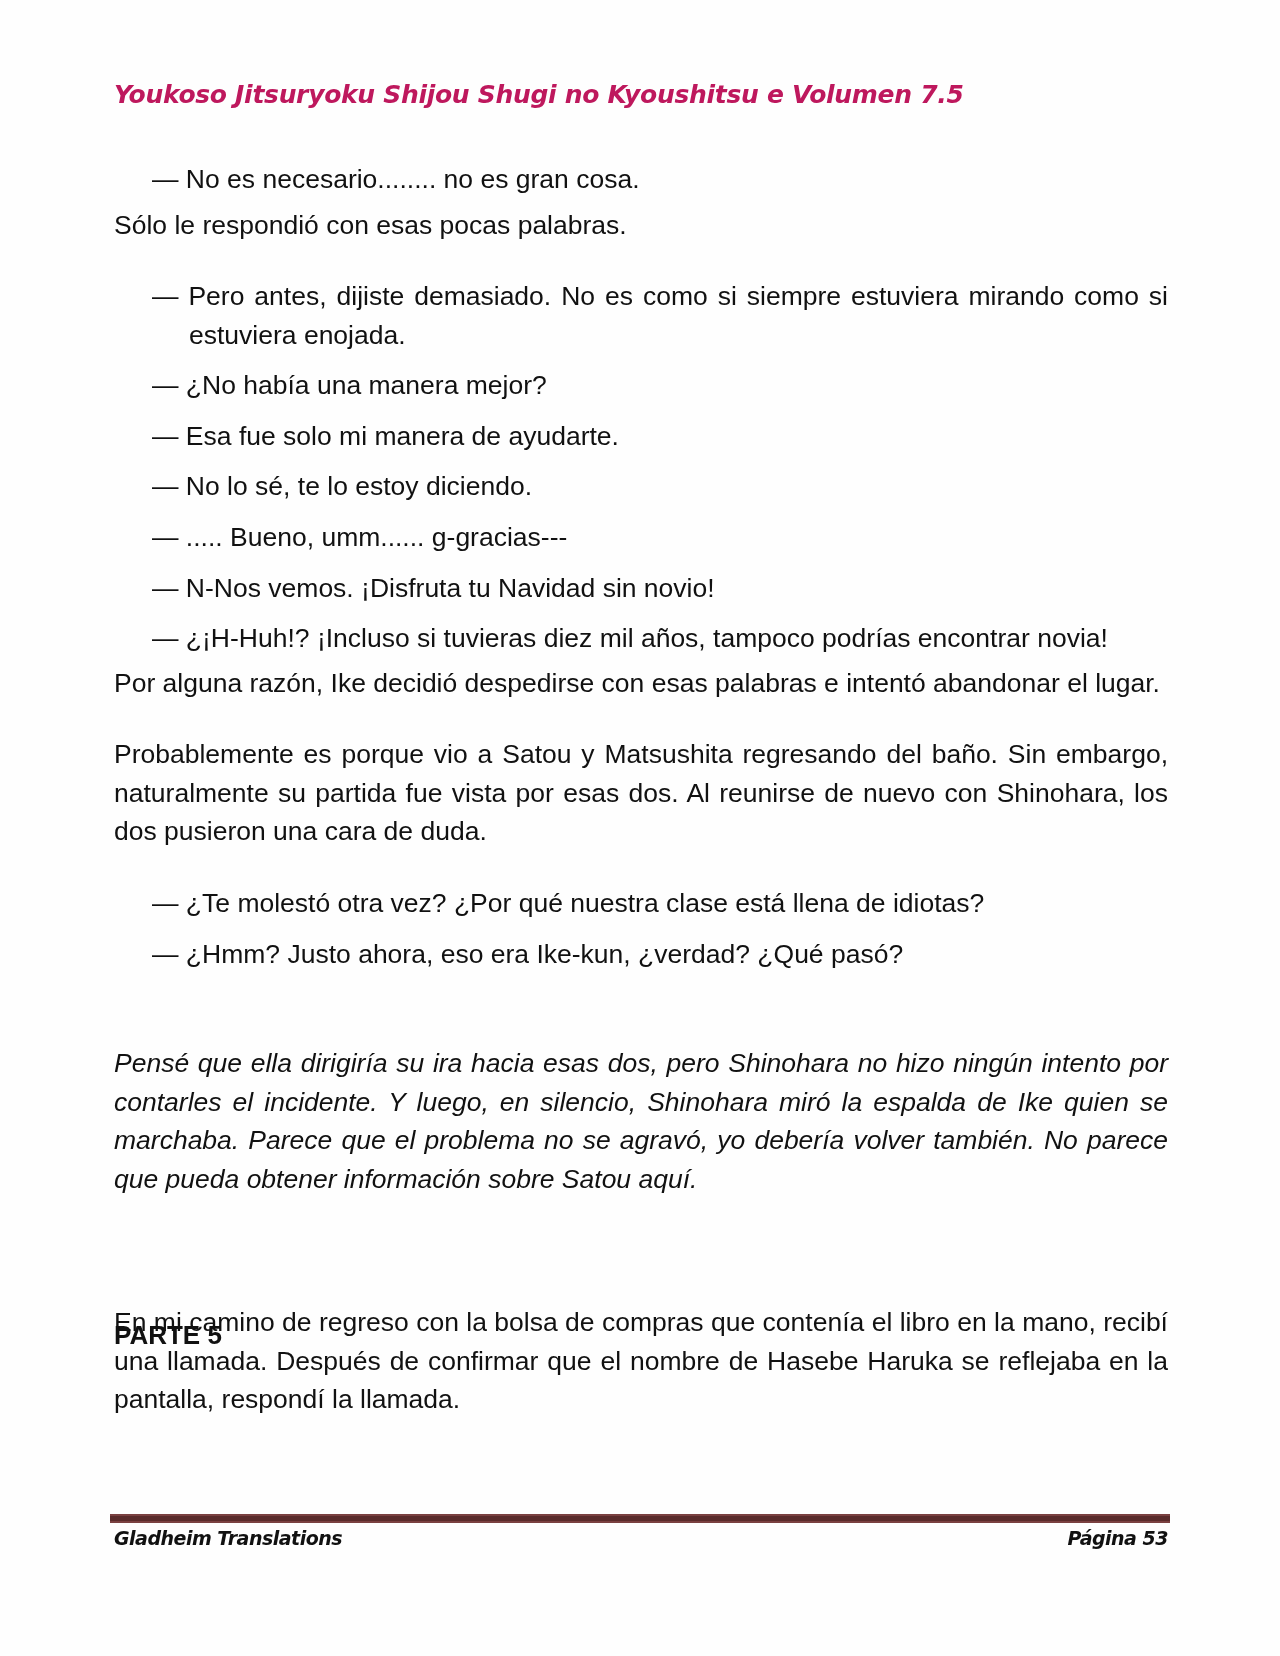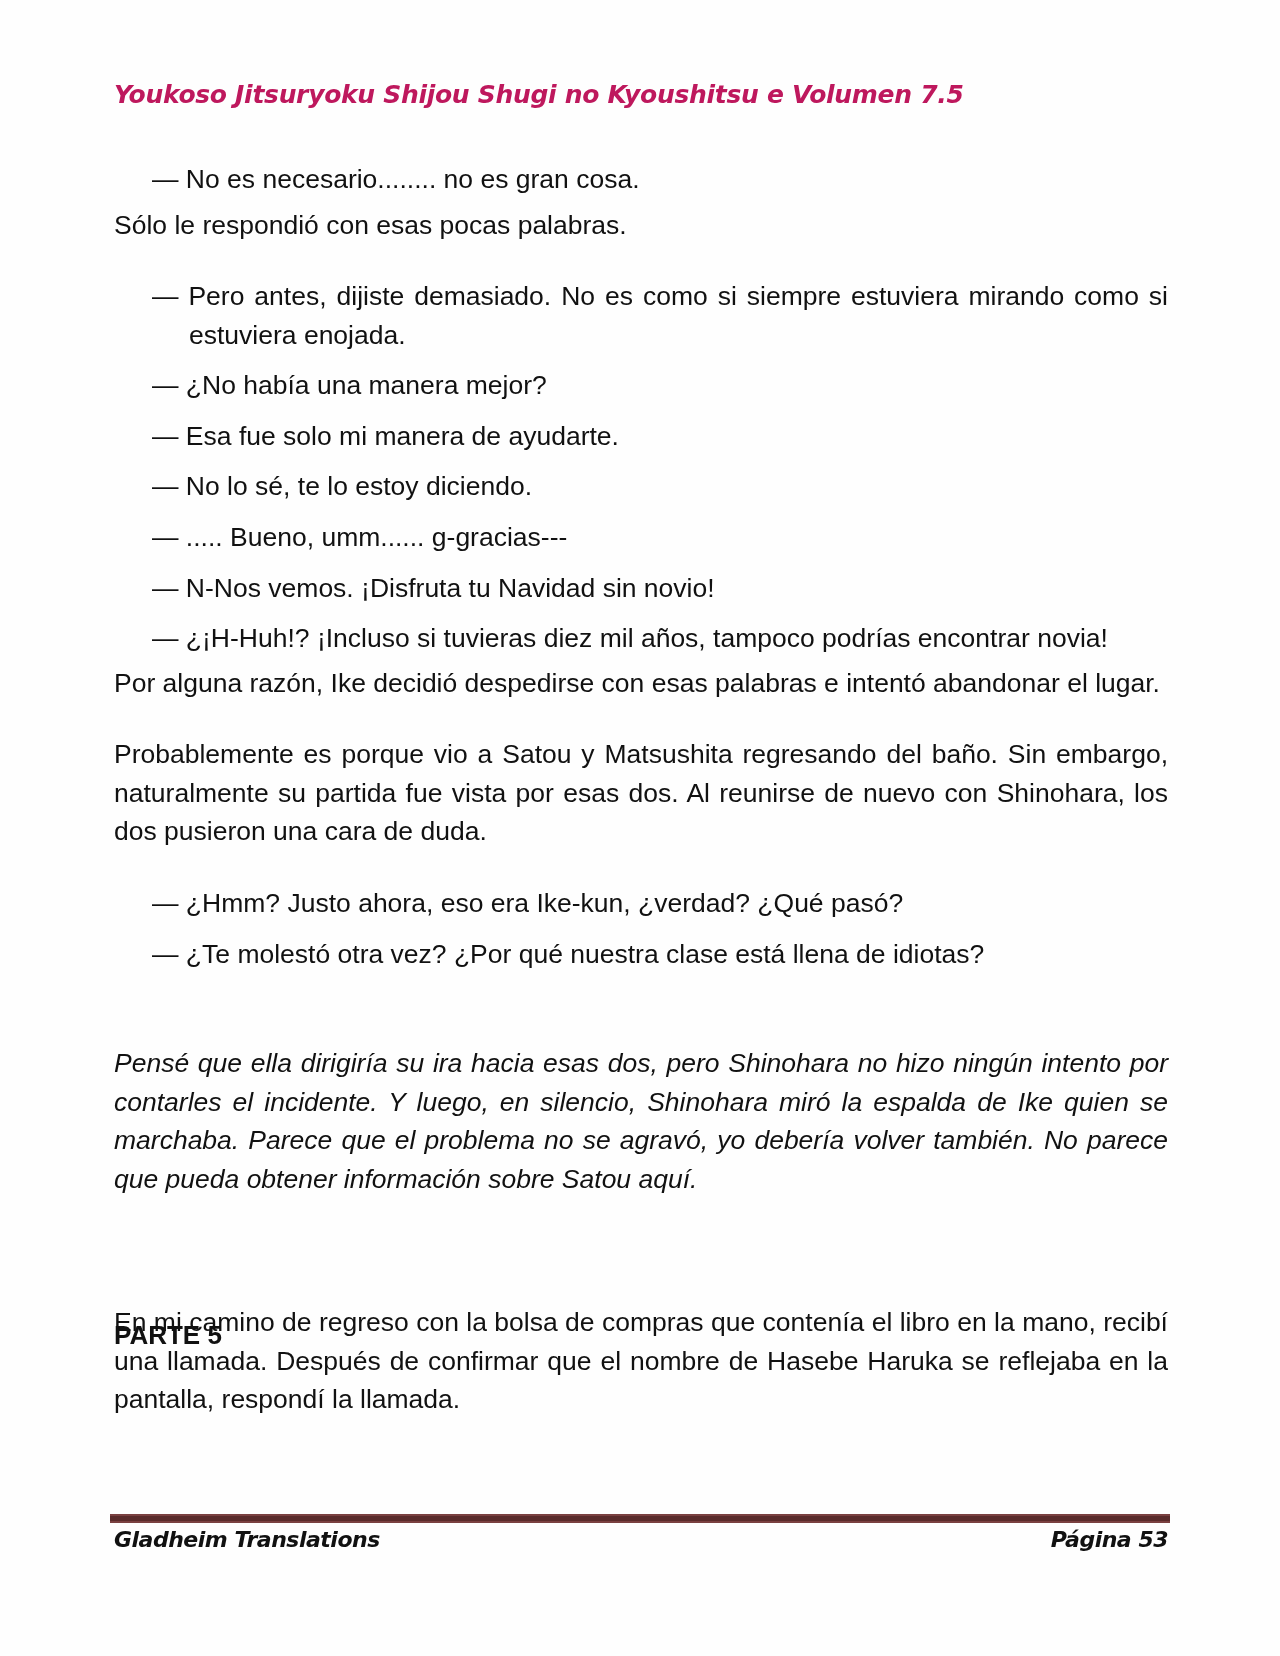--- a/index.html
+++ b/index.html
@@ -3,21 +3,21 @@
   <meta charset="utf-8">
   <style>
     html, body { margin: 0; padding: 0; background: #fefefe; }
     body { width: 1280px; height: 1656px; position: relative; overflow: hidden; font-family: "Liberation Sans", sans-serif; color: #111; }
     .page-header { position: absolute; left: 114px; top: 74px; font-family: "DejaVu Sans", sans-serif; font-weight: bold; font-style: italic; font-size: 25px; letter-spacing: -0.3px; color: #be185d; margin-top: 6px; }
     .body-block { position: absolute; left: 114px; width: 1054px; font-size: 26.5px; line-height: 38.6px; }
     .p { margin: 0; text-align: justify; }
     .dlg { margin: 12px 0 0 38px; padding-left: 37px; text-indent: -37px; text-align: justify; }
     .heading { font-weight: bold; font-size: 26px; margin: 0; }
     .footer-rule { position: absolute; left: 110px; width: 1060px; top: 1514px; height: 9px; border-top: 2px solid #7a4040; border-bottom: 2px solid #7a4040; background: #5a2b2b; box-sizing: border-box; }
-    .footer-left, .footer-right { position: absolute; top: 1527px; font-family: "DejaVu Sans", sans-serif; font-weight: bold; font-style: italic; font-size: 22px; letter-spacing: -0.5px; color: #111; }
+    .footer-left, .footer-right { position: absolute; top: 1527px; font-family: "DejaVu Sans", sans-serif; font-weight: bold; font-style: italic; font-size: 19px; letter-spacing: -0.5px; color: #111; }
     .footer-left { left: 114px; }
     .footer-right { right: 112px; }
   </style>
 </head>
 <body>
 
 <div class="page-header">Youkoso Jitsuryoku Shijou Shugi no Kyoushitsu e Volumen 7.5</div>
 
 <div class="body-block" style="top:148px;">
   <p class="dlg">— No es necesario........ no es gran cosa.</p>
@@ -39,22 +39,22 @@
 
 <div class="body-block" style="top:664px;">
   <p class="p">Por alguna razón, Ike decidió despedirse con esas palabras e intentó abandonar el lugar.</p>
 </div>
 
 <div class="body-block" style="top:735px;">
   <p class="p">Probablemente es porque vio a Satou y Matsushita regresando del baño. Sin embargo, naturalmente su partida fue vista por esas dos. Al reunirse de nuevo con Shinohara, los dos pusieron una cara de duda.</p>
 </div>
 
 <div class="body-block" style="top:872px;">
+  <p class="dlg">— ¿Te molestó otra vez? ¿Por qué nuestra clase está llena de idiotas?</p>
   <p class="dlg">— ¿Hmm? Justo ahora, eso era Ike-kun, ¿verdad? ¿Qué pasó?</p>
-  <p class="dlg">— ¿Te molestó otra vez? ¿Por qué nuestra clase está llena de idiotas?</p>
 </div>
 
 <div class="body-block" style="top:1044px;font-style:italic;">
   <p class="p">Pensé que ella dirigiría su ira hacia esas dos, pero  Shinohara no hizo ningún intento por contarles el incidente. Y luego, en silencio, Shinohara miró la espalda de Ike quien se marchaba. Parece que el problema no se agravó, yo debería volver también. No parece que pueda obtener información sobre Satou aquí.</p>
 </div>
 
 <div class="body-block" style="top:1284px;margin-top:32px;">
   <p class="heading">PARTE 5</p>
 </div>
 

